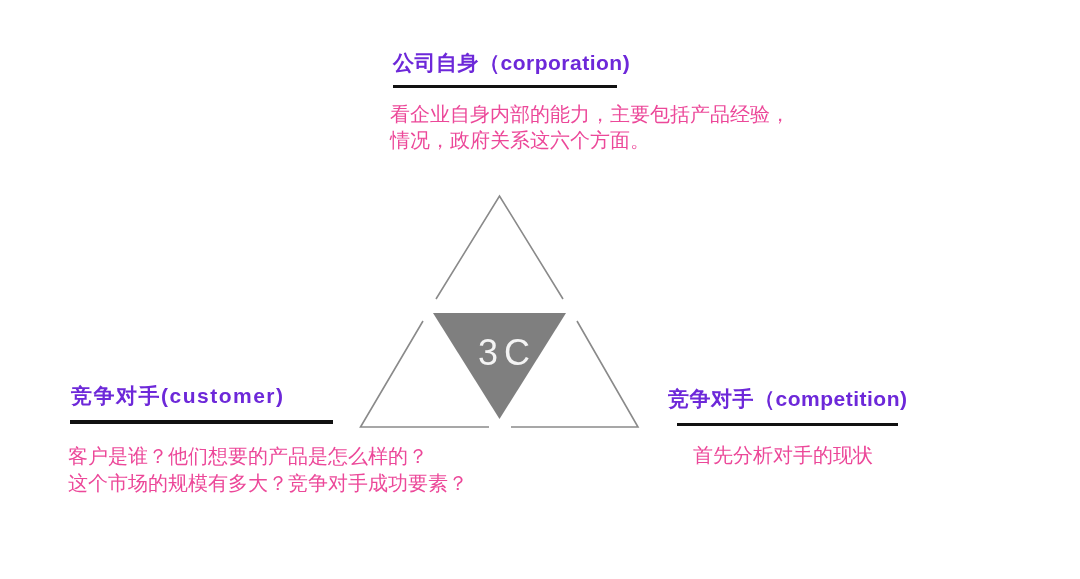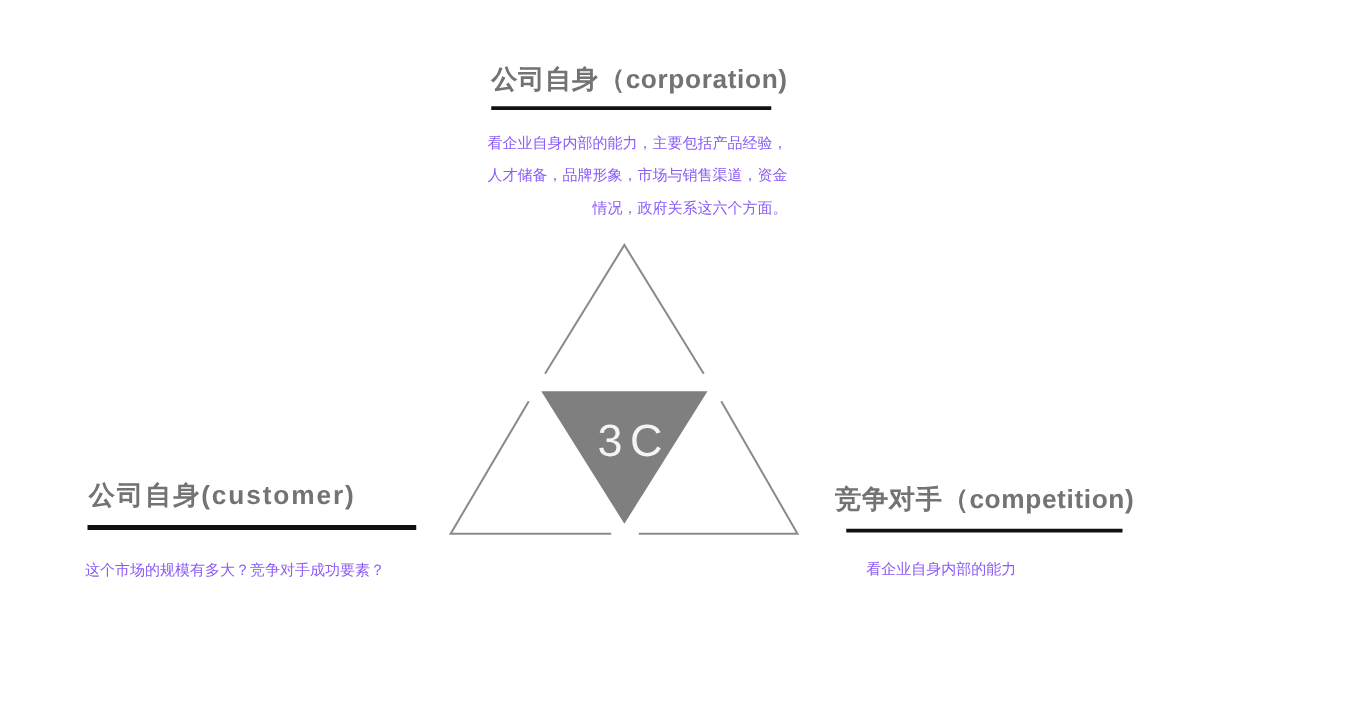--- a/index.html
+++ b/index.html
@@ -7,30 +7,29 @@
     width:1080px; height:579px;
     background:#ffffff;
     font-family:"Liberation Sans","DejaVu Sans",sans-serif;
     position:relative;
     overflow:hidden;
   }
   .abs { position:absolute; }
   .title {
     font-size:21px;
     font-weight:700;
-    color:#737373;
+    color:#6d28d9;
     margin:0;
     white-space:nowrap;
   }
   .rule { background:#111111; }
   .body-text {
-    font-size:12px;
-    color:#8b5cf6;
+    font-size:20px;
+    color:#ec4899;
     white-space:nowrap;
-    text-align:right;
   }
   .body-text div { height:auto; }
 
   
   #corp-title   { left:393px; top:49px; letter-spacing:0.5px; }
   #corp-rule    { left:393px; top:85px; width:224px; height:3px; }
   #corp-body    { left:390px; top:101px; line-height:26px; }
 
   
   #cust-title   { left:71px; top:382px; letter-spacing:1.5px; }
@@ -59,40 +58,40 @@
     font-weight:400;
   }
 </style>
 </head>
 <body>
 
 <h2 class="abs title" id="corp-title">公司自身（corporation)</h2>
 <div class="abs rule" id="corp-rule"></div>
 <div class="abs body-text" id="corp-body">
   <div>看企业自身内部的能力，主要包括产品经验，</div>
-  <div>人才储备，品牌形象，市场与销售渠道，资金</div>
   <div>情况，政府关系这六个方面。</div>
 </div>
 
 <svg class="abs" id="triangle-svg" viewBox="340 185 320 255">
 
   <polyline class="tri-line" points="436,299 499.5,196 563,299"></polyline>
 
   <polyline class="tri-line" points="423,321 360.5,427 489,427"></polyline>
 
   <polyline class="tri-line" points="577,321 638,427 511,427"></polyline>
 
   <polygon class="tri-fill" points="433,313 566,313 499.5,419"></polygon>
 
   <text class="tri-label" x="507" y="365" text-anchor="middle">3C</text>
 </svg>
 
-<h2 class="abs title" id="cust-title">公司自身(customer)</h2>
+<h2 class="abs title" id="cust-title">竞争对手(customer)</h2>
 <div class="abs rule" id="cust-rule"></div>
 <div class="abs body-text" id="cust-body">
+  <div>客户是谁？他们想要的产品是怎么样的？</div>
   <div>这个市场的规模有多大？竞争对手成功要素？</div>
 </div>
 
 <h2 class="abs title" id="comp-title">竞争对手（competition)</h2>
 <div class="abs rule" id="comp-rule"></div>
 <div class="abs body-text" id="comp-body">
-  <div>看企业自身内部的能力</div>
+  <div>首先分析对手的现状</div>
 </div>
 
 </body></html>

